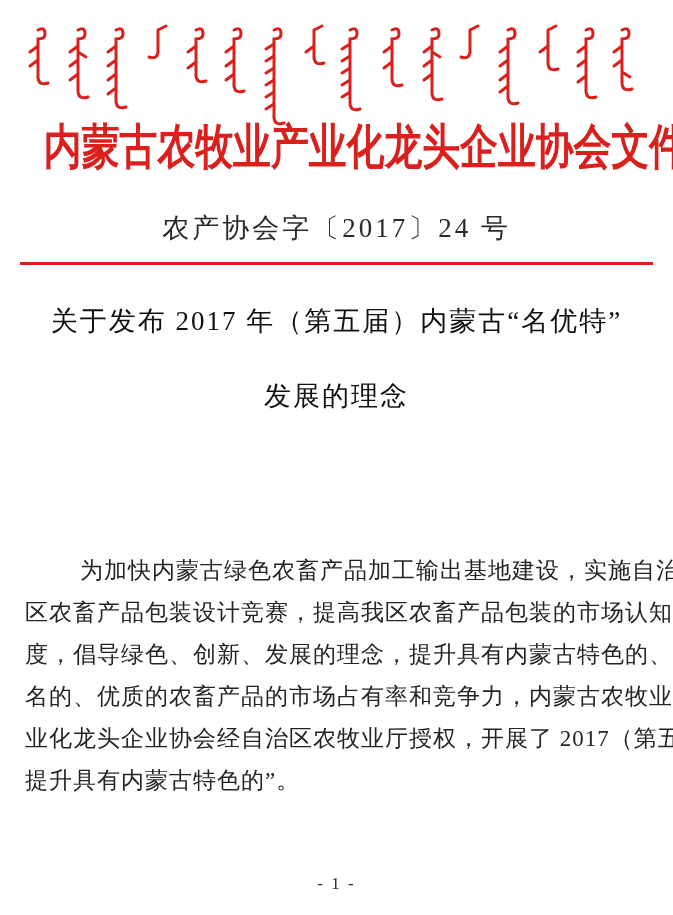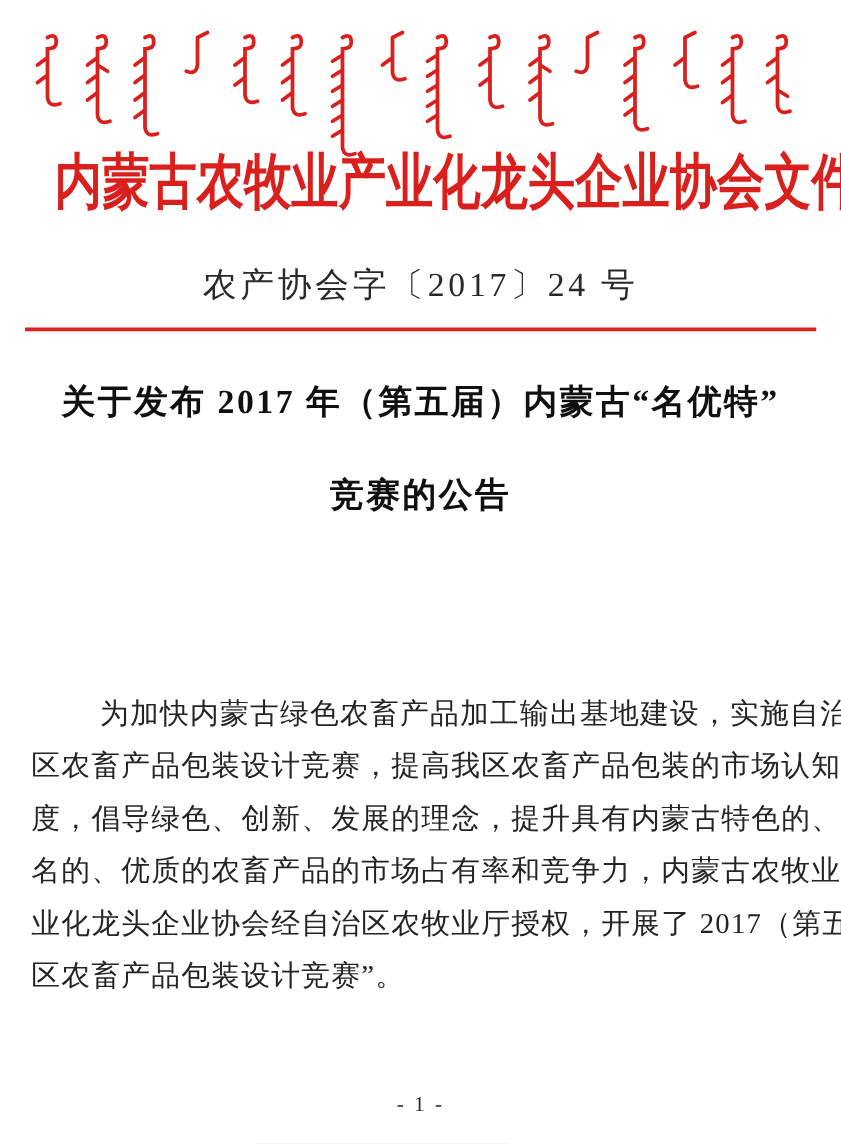--- a/index.html
+++ b/index.html
@@ -59,21 +59,21 @@
     width: 633px; height: 3px;
     background: #d9201d;
   }
 
   
   .announce-title {
     position: absolute;
     left: 12px; top: 303px;
     width: 649px;
     text-align: center;
-    font-weight: bold;
+    font-weight: normal;
     color: #101010;
   }
   .announce-title .t-line {
     font-size: 27px;
     line-height: 36px;
     letter-spacing: 2px;
     margin-bottom: 39px;
     white-space: nowrap;
   }
 
@@ -131,27 +131,27 @@
   <div class="red-head">
     <span class="squeeze">内蒙古农牧业产业化龙头企业协会文件</span>
   </div>
 
   <div class="doc-number">农产协会字〔2017〕24 号</div>
 
   <div class="red-rule"></div>
 
   <div class="announce-title">
     <div class="t-line">关于发布 2017 年（第五届）内蒙古“名优特”</div>
-    <div class="t-line">竞赛的公告</div>
+    <div class="t-line">发展的理念</div>
   </div>
 
   <div class="body-text">
     <div class="b-line indent">为加快内蒙古绿色农畜产品加工输出基地建设，实施自治区</div>
     <div class="b-line">区农畜产品包装设计竞赛，提高我区农畜产品包装的市场认知</div>
     <div class="b-line">度，倡导绿色、创新、发展的理念，提升具有内蒙古特色的、知</div>
     <div class="b-line">名的、优质的农畜产品的市场占有率和竞争力，内蒙古农牧业产</div>
     <div class="b-line">业化龙头企业协会经自治区农牧业厅授权，开展了 2017（第五</div>
-    <div class="b-line">区农畜产品包装设计竞赛”。</div>
+    <div class="b-line">提升具有内蒙古特色的”。</div>
   </div>
 
   <div class="page-number">- 1 -</div>
 
 </div>
 
 </body></html>

